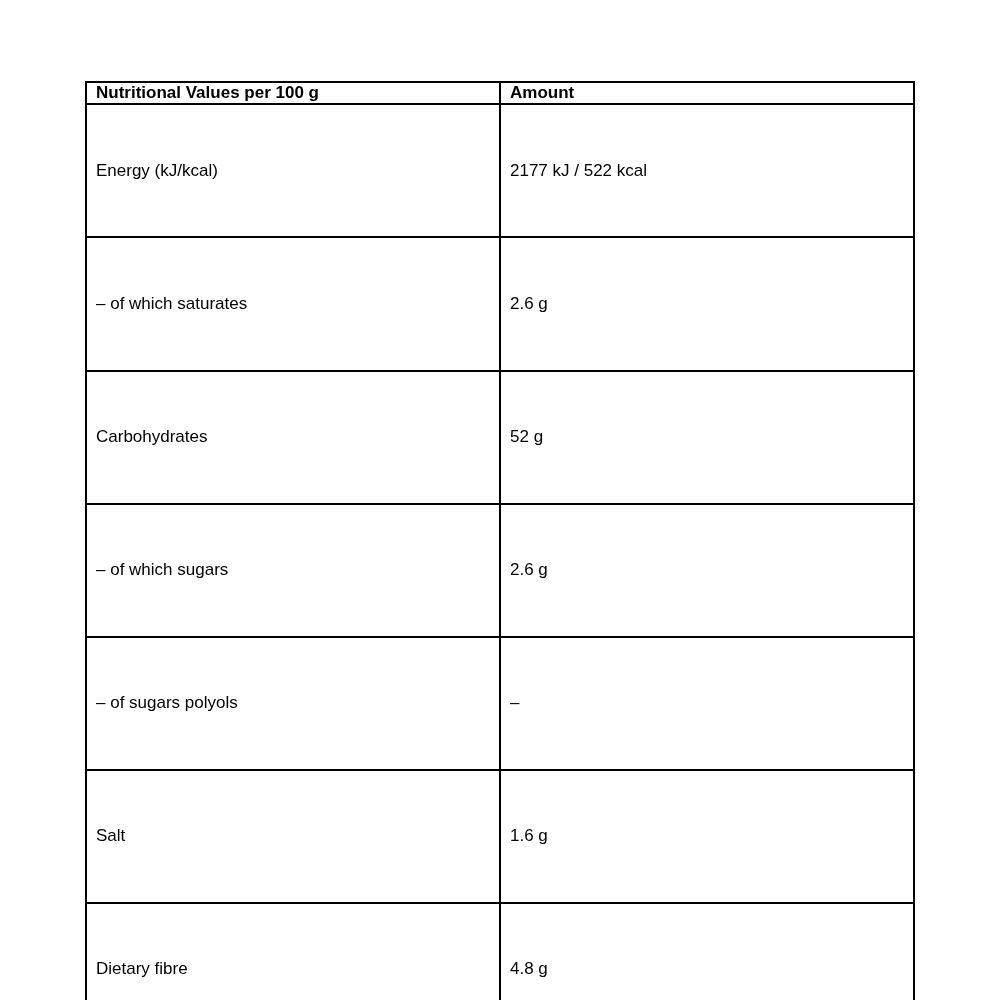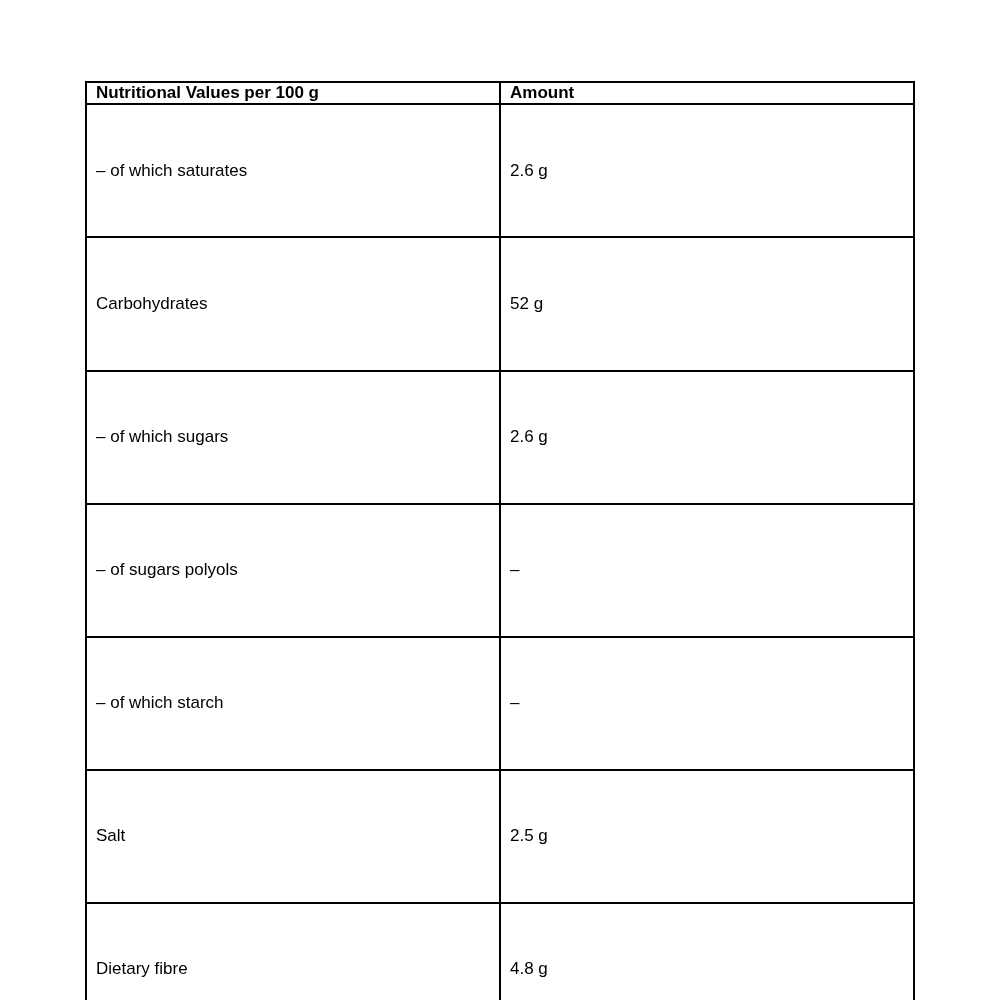--- a/index.html
+++ b/index.html
@@ -46,41 +46,41 @@
 
 <table class="nutri-table">
   <thead>
     <tr>
       <th>Nutritional Values per 100 g</th>
       <th>Amount</th>
     </tr>
   </thead>
   <tbody>
       <tr>
+        <td>Energy (kJ/kcal)</td>
+        <td>2177 kJ / 522 kcal</td>
+      </tr>
+      <tr>
         <td>– of which saturates</td>
         <td>2.6 g</td>
       </tr>
       <tr>
         <td>Carbohydrates</td>
         <td>52 g</td>
       </tr>
       <tr>
         <td>– of which sugars</td>
         <td>2.6 g</td>
       </tr>
       <tr>
         <td>– of sugars polyols</td>
         <td>–</td>
       </tr>
       <tr>
-        <td>– of which starch</td>
-        <td>–</td>
-      </tr>
-      <tr>
         <td>Salt</td>
-        <td>2.5 g</td>
+        <td>1.6 g</td>
       </tr>
       <tr>
         <td>Dietary fibre</td>
         <td>4.8 g</td>
       </tr>
     </tbody>
 </table>
 
 </body></html>

